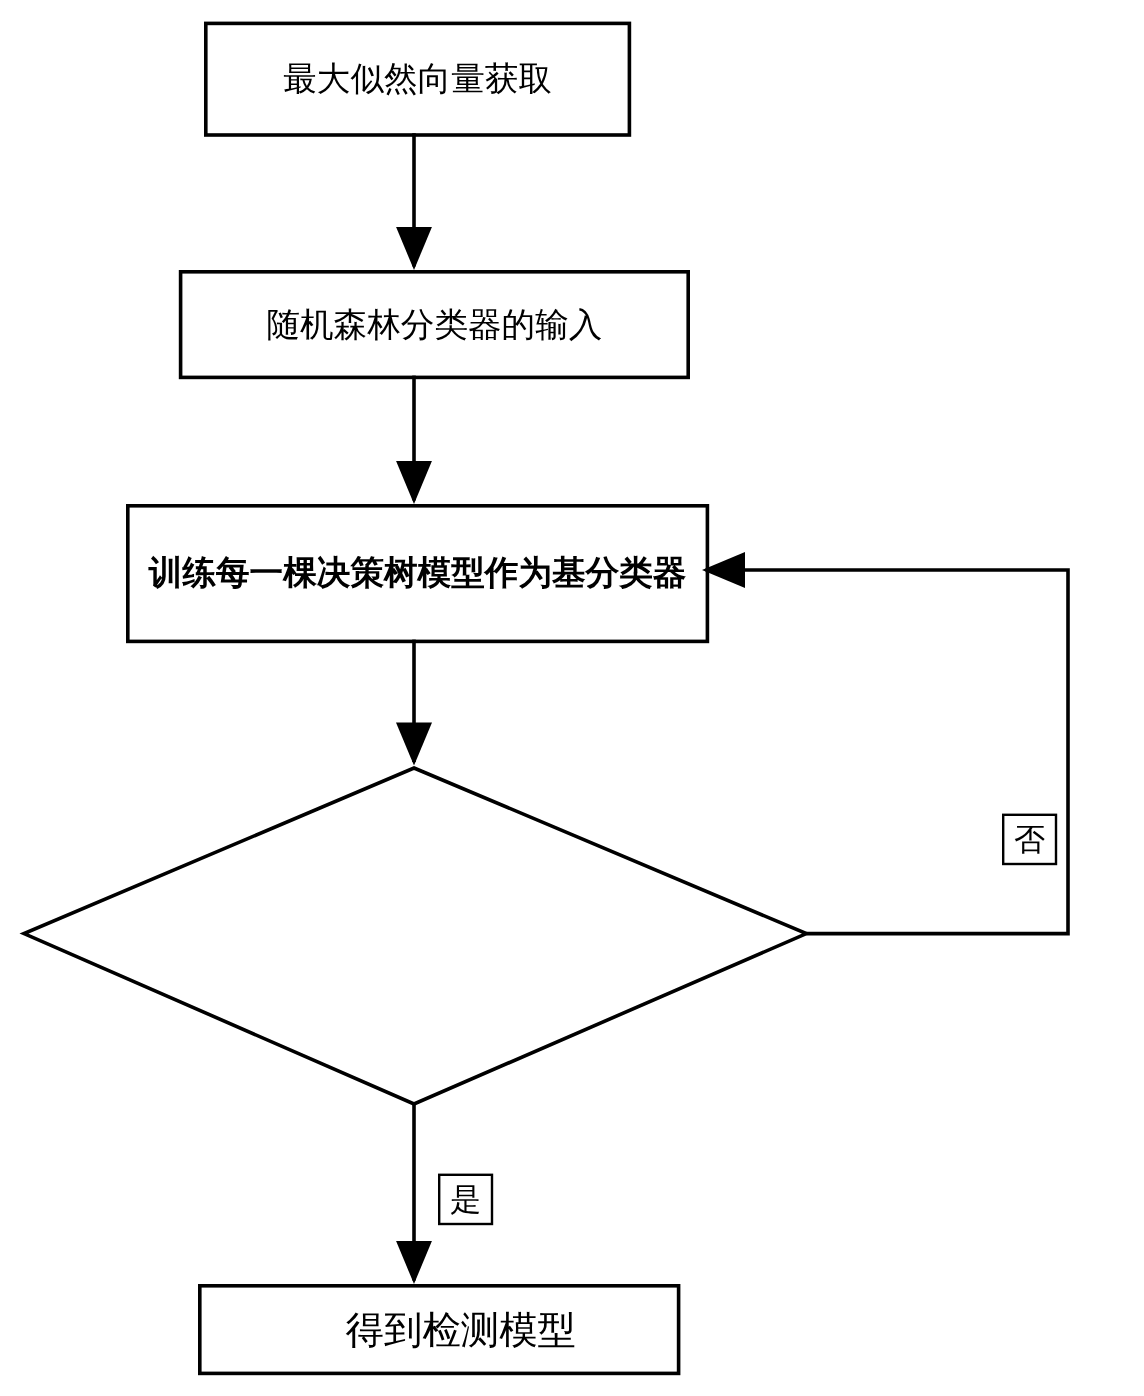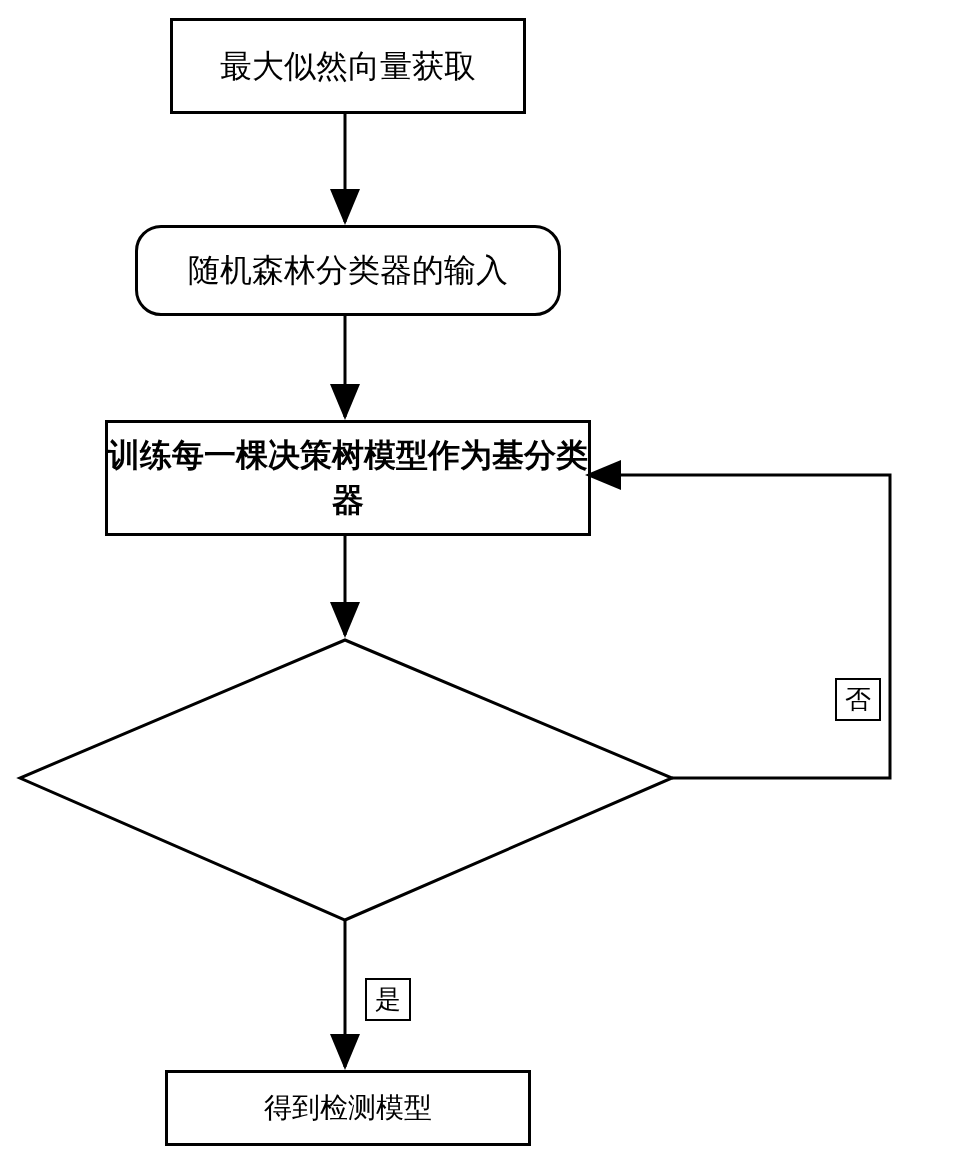--- a/index.html
+++ b/index.html
@@ -12,21 +12,21 @@
       position: relative;
     }
     .box {
       position: absolute;
       border: 3px solid black;
       display: flex;
       align-items: center;
       justify-content: center;
       text-align: center;
       background: white;
-      font-size: 32px;
+      font-size: 28px;
       line-height: 1.4;
     }
     .label-box {
       position: absolute;
       border: 2px solid black;
       display: flex;
       align-items: center;
       justify-content: center;
       background: white;
       font-size: 26px;
@@ -42,31 +42,32 @@
     }
     .diamond-text {
       position: absolute;
       text-align: center;
       font-size: 28px;
       line-height: 1.4;
       width: 360px;
       pointer-events: none;
     }
     .end-box {
-      font-size: 28px;
+      font-size: 32px;
+      padding-left: 36px;
     }
   </style>
 </head>
 <body>
 
 <div class="box" style="left:170px; top:18px; width:350px; height:90px;">
   <span>最大似然向量获取</span>
 </div>
 
-<div class="box" style="left:135px; top:225px; width:420px; height:85px;border-radius:26px;">
+<div class="box" style="left:149px; top:225px; width:420px; height:85px;">
   <span>随机森林分类器的输入</span>
 </div>
 
 <div class="box" style="left:105px; top:420px; width:480px; height:110px;font-weight:bold;">
   <span>训练每一棵决策树模型作为基分类器</span>
 </div>
 
 <div class="diamond-text" style="left:165px; top:745px;">
   <span>判定基分类器是否等于设定值</span>
 </div>

